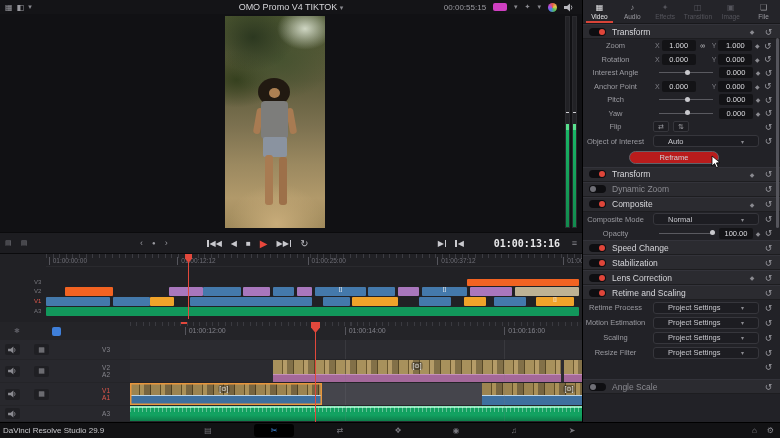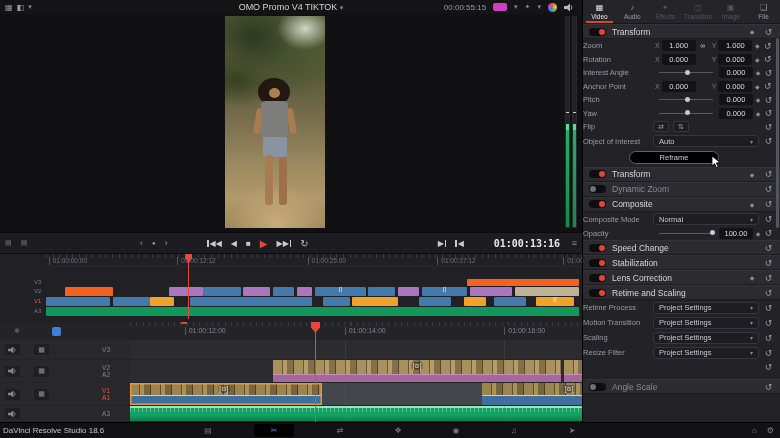--- a/index.html
+++ b/index.html
@@ -120,34 +120,34 @@
   .tgl{width:17px;height:8px;border-radius:4px;background:#0e0e11;position:relative;flex:none}
   .tgl i{position:absolute;width:6px;height:6px;border-radius:50%;top:1px}
   .tgl.on i{right:1px;background:#e0463a}
   .tgl.off i{left:1px;background:#6f6f76}
   .sec .st{font-size:8.5px;color:#d6d6da}
   .sec.dimsec .st{color:#8a8a90}
   .sec .kf{margin-left:auto;font-size:6px;color:#8a8a90;width:10px;text-align:center}
   .sec .rst{font-size:9px;color:#9a9aa0;width:11px;text-align:center}
   .sec .chev{font-size:7px;color:#9a9aa0;width:10px;text-align:center}
   .prow{display:flex;align-items:center;height:13.5px;padding:0 6px 0 0}
-  .plabel{width:70px;text-align:left;color:#9a9aa0;font-size:7.5px;padding-right:5px;flex:none;white-space:nowrap}
+  .plabel{width:70px;text-align:center;color:#9a9aa0;font-size:7.5px;padding-right:5px;flex:none;white-space:nowrap}
   .ax{color:#7e7e85;font-size:7px;margin:0 2px}
   .vbox{width:34px;height:11px;background:#131316;border-radius:2px;color:#dedee2;font-size:7.5px;display:flex;align-items:center;justify-content:center;flex:none}
   .lnk{width:14px;text-align:center;color:#c9c9ce;font-size:7px}
   .kfc{width:10px;text-align:center;font-size:6px;color:#8a8a90}
   .rstc{width:11px;text-align:center;font-size:9px;color:#9a9aa0}
   .sld{flex:1;height:1px;background:#5a5a60;position:relative;margin:0 6px}
   .sld .knob{position:absolute;top:-2.5px;width:5px;height:5px;border-radius:50%;background:#c9c9cd}
-  .drop{flex:1;height:12px;background:#1d1d22;border:1px solid #36363c;border-radius:3px;display:flex;align-items:center;padding:0 5px;margin-right:4px;min-width:0}
+  .drop{flex:1;height:12px;background:#1d1d22;border:1px solid #36363c;border-radius:3px;display:flex;align-items:center;padding:0 14px;margin-right:4px;min-width:0}
   .drop .dv{font-size:7.5px;color:#c9c9ce;flex:1;white-space:nowrap;overflow:hidden}
   .drop .dc{font-size:6px;color:#8a8a90}
   .fbtn{width:16px;height:11px;background:#1d1d22;border:1px solid #36363c;border-radius:2px;color:#9a9aa0;font-size:7px;display:flex;align-items:center;justify-content:center;margin-right:4px}
   .reframe-row{height:18px;position:relative}
-  .reframe-btn{position:absolute;left:46px;top:2px;width:90px;height:13px;border:1px solid #62626a;border-radius:7px;background:#000000;color:#cfcfd4;font-size:7.5px;display:flex;align-items:center;justify-content:center}
+  .reframe-btn{position:absolute;left:46px;top:2px;width:90px;height:13px;border:1px solid #62626a;border-radius:7px;background:#b91c1c;color:#cfcfd4;font-size:7.5px;display:flex;align-items:center;justify-content:center}
   .cursor{position:absolute;left:128px;top:6px;z-index:9}
   .sbar{position:absolute;right:1px;top:38px;width:3px;height:190px;background:#55555c;border-radius:2px;z-index:8}
   
   .appbar{height:16px;background:#121214;border-top:1px solid #000;display:flex;align-items:center;position:relative;flex:none}
   .ver{margin-left:3px;font-size:8px;color:#c7c7cb}
   .pages{position:absolute;left:0;right:0;display:flex;justify-content:center;gap:34px}
   .page{width:24px;height:13px;display:flex;align-items:center;justify-content:center;font-size:8px;color:#77777e;border-radius:3px}
   .page.active{background:#000;color:#3f8be0;width:40px}
   .ab-right{position:absolute;right:6px;display:flex;gap:10px;font-size:8px;color:#8a8a90}
 </style>
@@ -595,21 +595,21 @@
         </div>
         <div class="prow" style="height:15px">
           <span class="plabel">Retime Process</span>
           <span class="drop">
               <span class="dv">Project Settings</span>
               <span class="dc">▾</span>
             </span>
           <span class="rstc">↺</span>
         </div>
         <div class="prow" style="height:15px">
-          <span class="plabel">Motion Transition</span>
+          <span class="plabel">Motion Estimation</span>
           <span class="drop">
               <span class="dv">Project Settings</span>
               <span class="dc">▾</span>
             </span>
           <span class="rstc">↺</span>
         </div>
         <div class="prow" style="height:15px">
           <span class="plabel">Scaling</span>
           <span class="drop">
               <span class="dv">Project Settings</span>
@@ -637,21 +637,21 @@
           <span class="st">Angle Scale</span>
           <span class="kf"></span>
           <span class="rst">↺</span>
         </div>
       </div>
       <div class="sbar"></div>
     </div>
   </div>
 
   <div class="appbar">
-    <span class="ver">DaVinci Resolve Studio 18.6</span>
+    <span class="ver">DaVinci Resolve Studio 29.9</span>
     <div class="pages" id="pages">
         <div class="page">
           <span>▤</span>
         </div>
         <div class="page active">
           <span>✂</span>
         </div>
         <div class="page">
           <span>⇄</span>
         </div>

